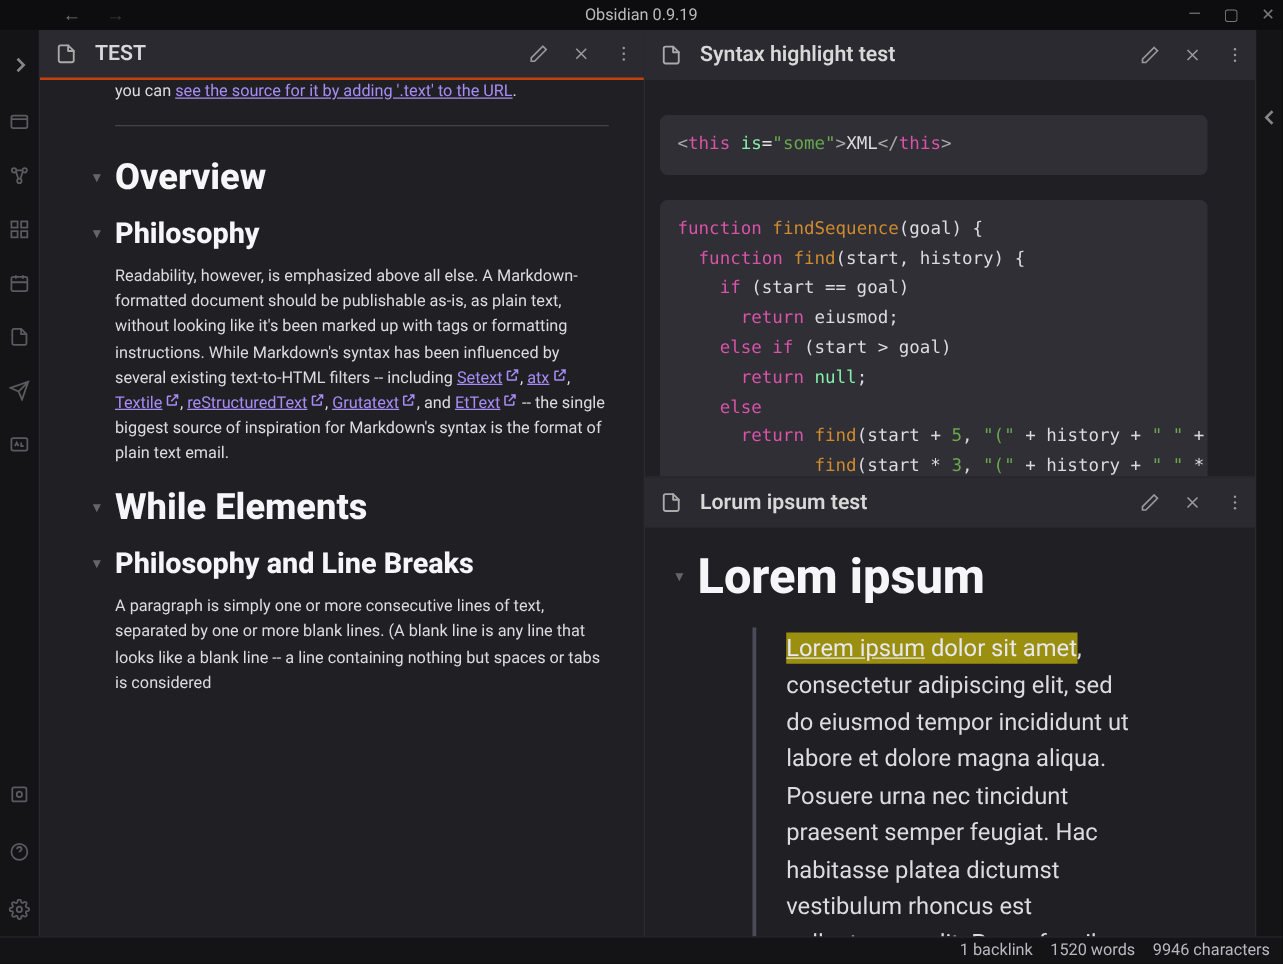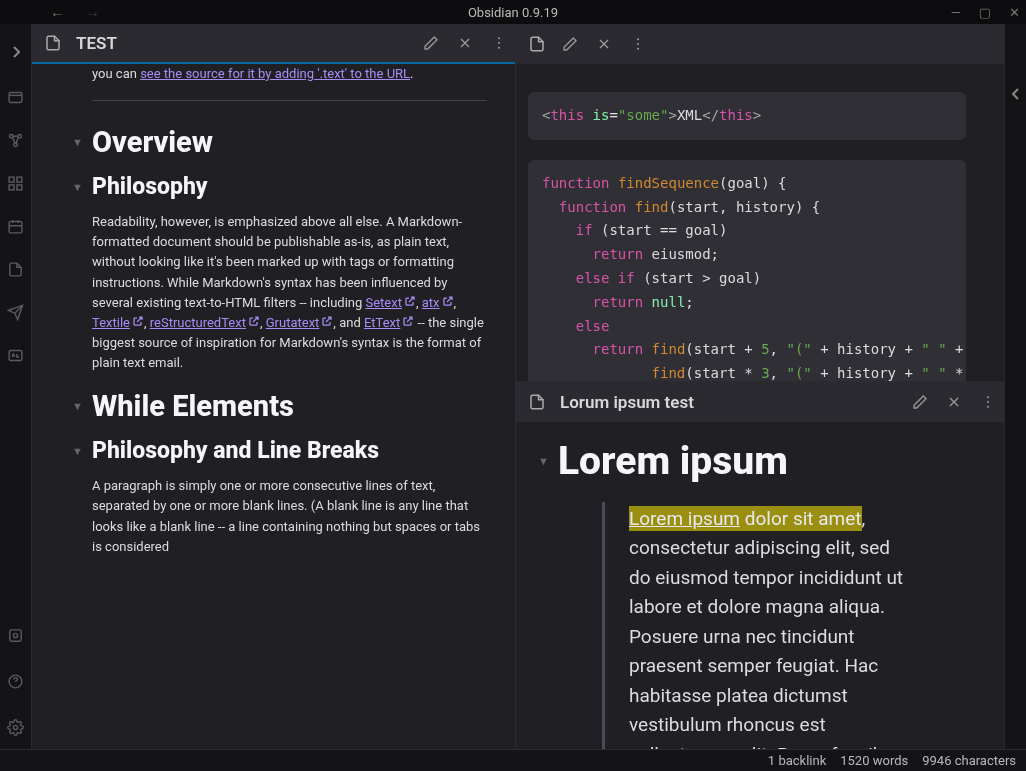--- a/index.html
+++ b/index.html
@@ -61,21 +61,21 @@
     
     .tab-header {
       height: 40px;
       display: flex;
       align-items: center;
       background: #2a2a30;
       padding: 0 6px 0 12px;
       color: #d8d8d8;
       gap: 14px;
     }
-    .tab-header.active { border-bottom: 2px solid #0369a1; }
+    .tab-header.active { border-bottom: 2px solid #c2410c; }
     .tab-title { font-size: 17px; font-weight: 600; flex: 1; }
     .tab-file-icon { width: 18px; height: 18px; color: #aaa; }
     .tab-action { color: #999; cursor: pointer; padding: 2px;}
     .tab-action svg { width: 16px; height: 16px; display: block;}
     .tab-actions { display: flex; gap: 14px; align-items: center;}
     
     .pane-content { flex: 1; overflow-y: auto; padding: 6px 40px 20px 56px; position: relative;}
     .pane-content.scroll-top { padding-top: 0;}
     .pane-content::-webkit-scrollbar { width: 10px; }
     .pane-content::-webkit-scrollbar-track { background: transparent; }
@@ -293,20 +293,21 @@
     </div>
 
     <div class="pane-right">
 
       <div class="subpane-top">
         <div class="tab-header">
           <svg class="tab-file-icon file-svg" viewBox="0 0 24 24">
               <path d="M14 3H6a2 2 0 00-2 2v14a2 2 0 002 2h12a2 2 0 002-2V9z"></path>
               <polyline points="14 3 14 9 20 9"></polyline>
             </svg>
+          <span class="tab-title">Syntax highlight test</span>
           <div class="tab-actions">
             <span class="tab-action">
                 <svg viewBox="0 0 24 24" fill="none" stroke="currentColor" stroke-width="2">
                   <path d="M17 3l4 4L7 21H3v-4L17 3z"></path>
                 </svg>
               </span>
             <span class="tab-action">
                 <svg viewBox="0 0 24 24" fill="none" stroke="currentColor" stroke-width="2">
                   <path d="M18 6L6 18M6 6l12 12"></path>
                 </svg>

